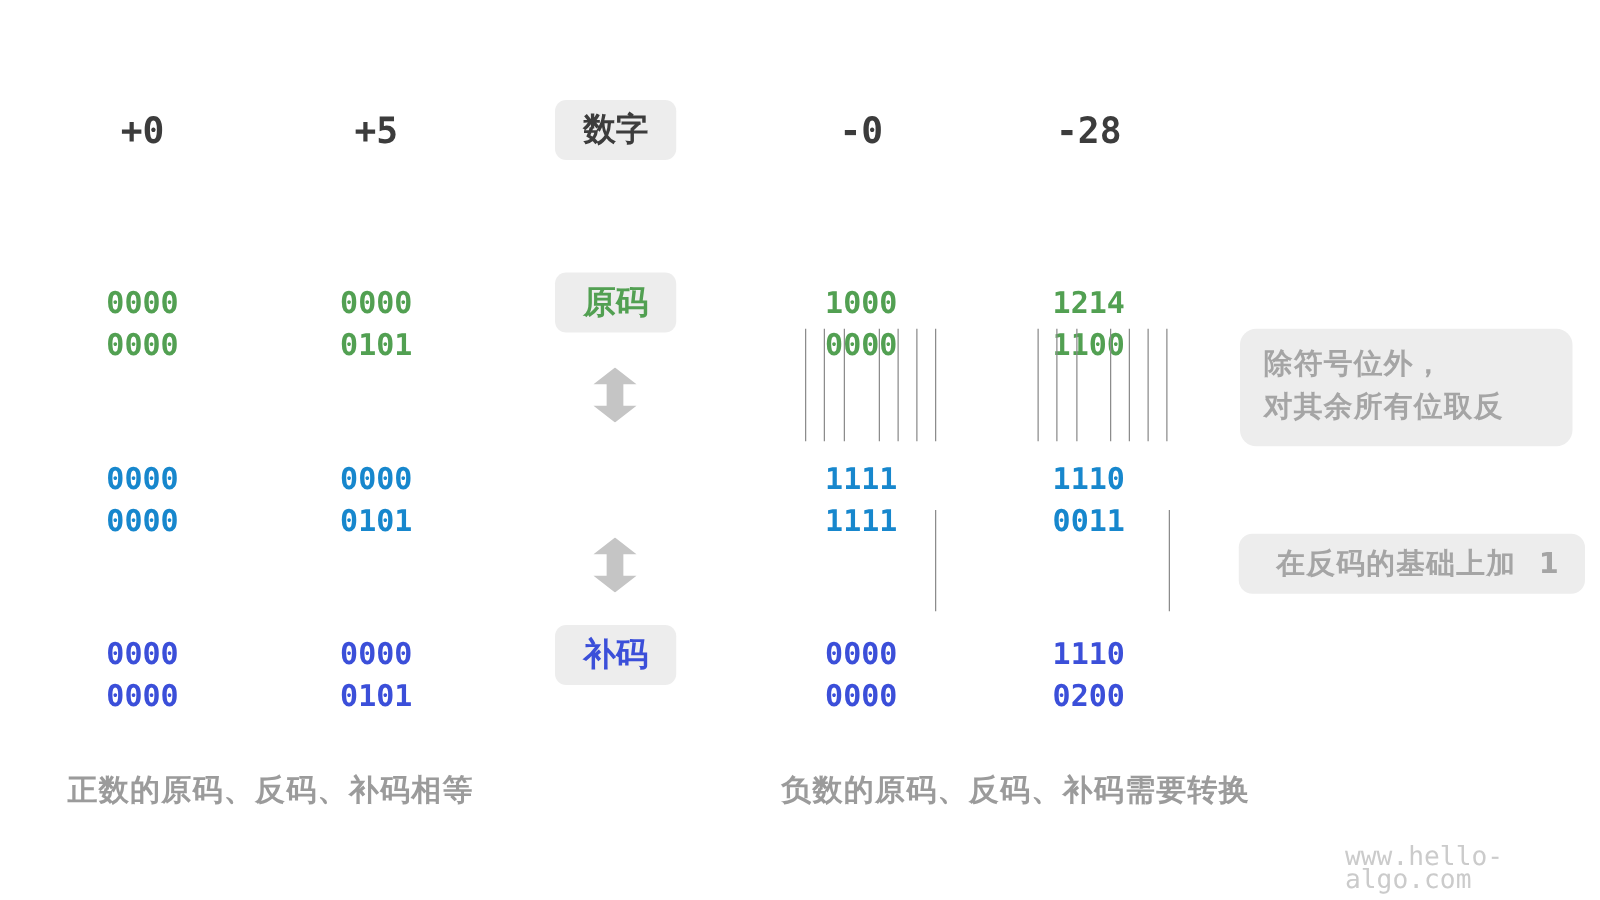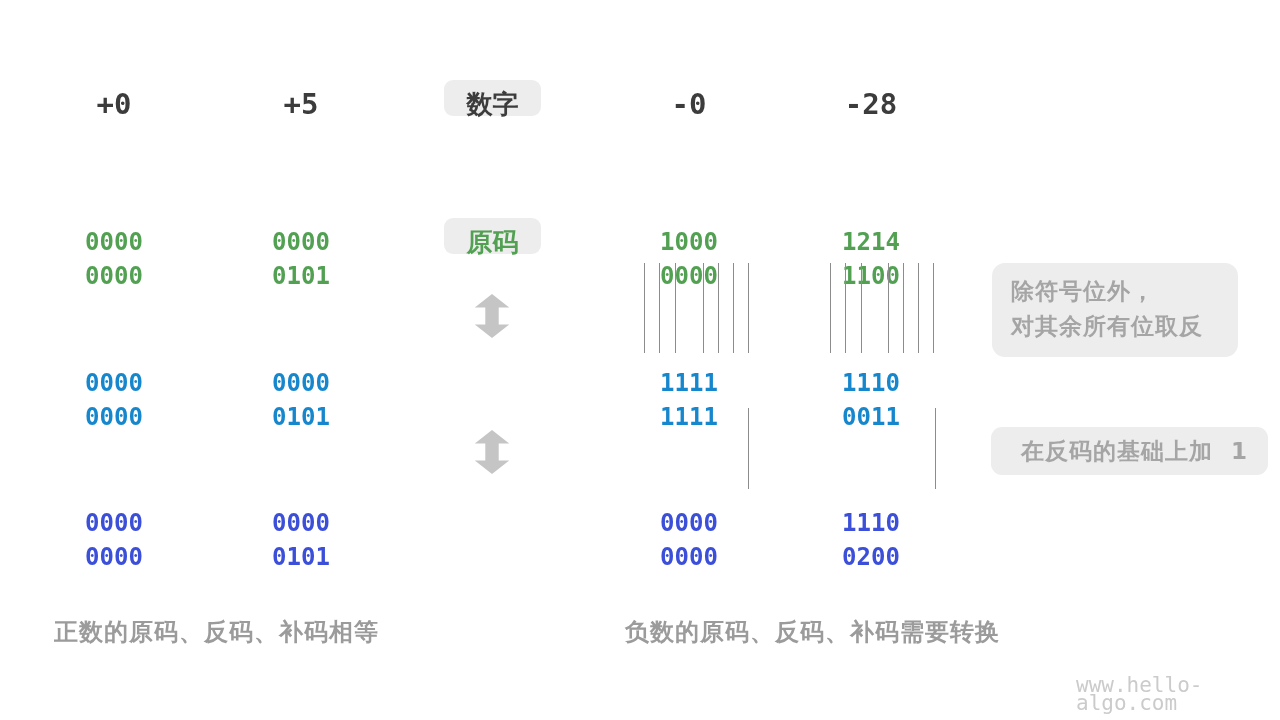--- a/index.html
+++ b/index.html
@@ -14,40 +14,40 @@
   .num{position:absolute;width:130px;top:86px;text-align:center;line-height:36px;
        font-family:"DejaVu Sans Mono",monospace;font-weight:bold;font-size:29px;
        color:var(--c-dark,#3c3c3c);}
 
   .bin{position:absolute;width:130px;text-align:center;line-height:34px;
        font-family:"DejaVu Sans Mono",monospace;font-weight:bold;font-size:24px;}
   .green{color:var(--c-green,#52a052);}
   .blue{color:var(--c-blue,#1787cd);}
   .indigo{color:var(--c-indigo,#3b4fd9);}
 
-  .tag{position:absolute;left:444px;width:97px;height:36px;border-radius:9px;
+  .tag{position:absolute;left:444px;width:97px;height:48px;border-radius:9px;
        background:var(--c-boxbg,#ededed);text-align:center;line-height:48px;
        font-weight:bold;font-size:26px;}
   .tag.t-num{top:80px;color:var(--c-dark,#3c3c3c);}
   .tag.t-sm{top:218px;color:var(--c-green,#52a052);}
   .tag.t-oc{top:359px;color:var(--c-blue,#1787cd);}
   .tag.t-tc{top:500px;color:var(--c-indigo,#3b4fd9);}
 
   .arrow{position:absolute;left:474px;width:36px;height:44px;}
   .arrow svg{display:block;width:36px;height:44px;}
   .a1{top:294px;}
   .a2{top:430px;}
 
   .vline{position:absolute;width:1px;background:var(--c-line,#8c8c8c);}
   .flip{top:263px;height:90px;}
   .addl{top:408px;height:81px;}
 
   .note{position:absolute;background:var(--c-boxbg,#ededed);color:var(--c-note,#a5a5a5);
         font-weight:bold;font-size:23px;letter-spacing:1px;}
-  .note1{left:992px;top:263px;width:246px;height:94px;border-radius:13px;}
+  .note1{left:992px;top:263px;width:266px;height:94px;border-radius:13px;}
   .note1 .ln{display:block;padding-left:19px;line-height:35px;}
   .note1 .ln:first-child{padding-top:11px;}
   .note2{left:991px;top:427px;width:277px;height:48px;border-radius:11px;
          line-height:48px;padding-left:30px;box-sizing:border-box;white-space:pre;}
 
   .caption{position:absolute;top:616px;font-weight:bold;font-size:24px;line-height:32px;
            letter-spacing:1px;color:var(--c-caption,#9b9b9b);}
   .cap1{left:54px;}
   .cap2{left:610px;margin-left:15px;}
 
@@ -73,20 +73,21 @@
 
   <div class="bin blue c1 r1">0000 0000</div>
   <div class="bin blue c2 r1">0000 0101</div>
   <div class="bin blue c4 r1">1111 1111</div>
   <div class="bin blue c5 r1">1110 0011</div>
 
   <div class="bin indigo c1 r2">0000 0000</div>
   <div class="bin indigo c2 r2">0000 0101</div>
   <div class="bin indigo c4 r2">0000 0000</div>
   <div class="bin indigo c5 r2">1110 0200</div>
+  <div class="tag t-tc">补码</div>
 
   <div class="arrow a1">
     <svg viewBox="0 0 36 46" xmlns="http://www.w3.org/2000/svg">
       <path d="M18 0 L36 14 L25 14 L25 32 L36 32 L18 46 L0 32 L11 32 L11 14 L0 14 Z" fill="var(--c-arrow,#c5c5c5)"></path>
     </svg>
   </div>
   <div class="arrow a2">
     <svg viewBox="0 0 36 46" xmlns="http://www.w3.org/2000/svg">
       <path d="M18 0 L36 14 L25 14 L25 32 L36 32 L18 46 L0 32 L11 32 L11 14 L0 14 Z" fill="var(--c-arrow,#c5c5c5)"></path>
     </svg>

